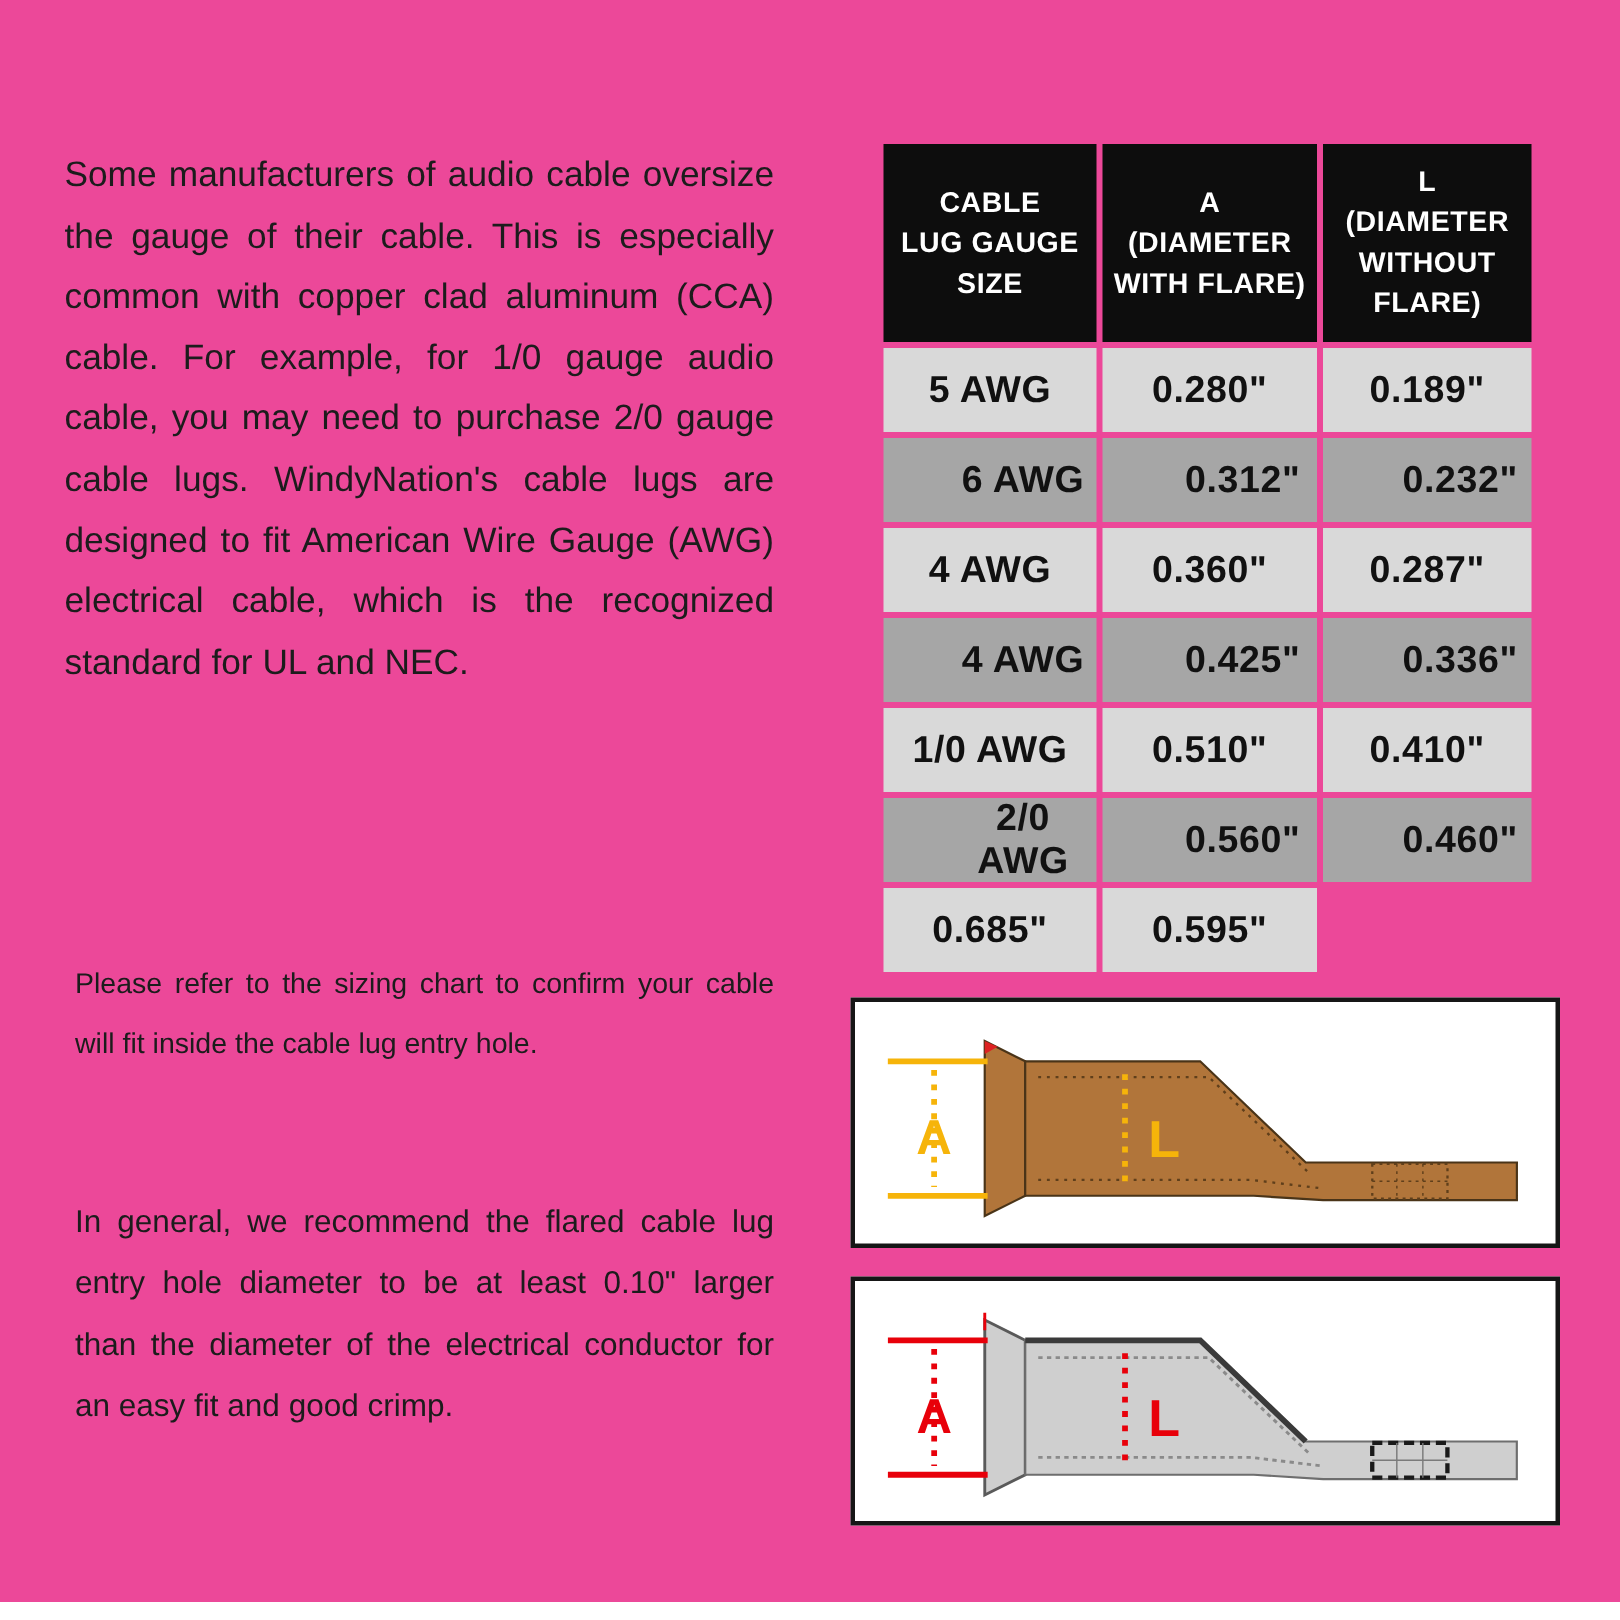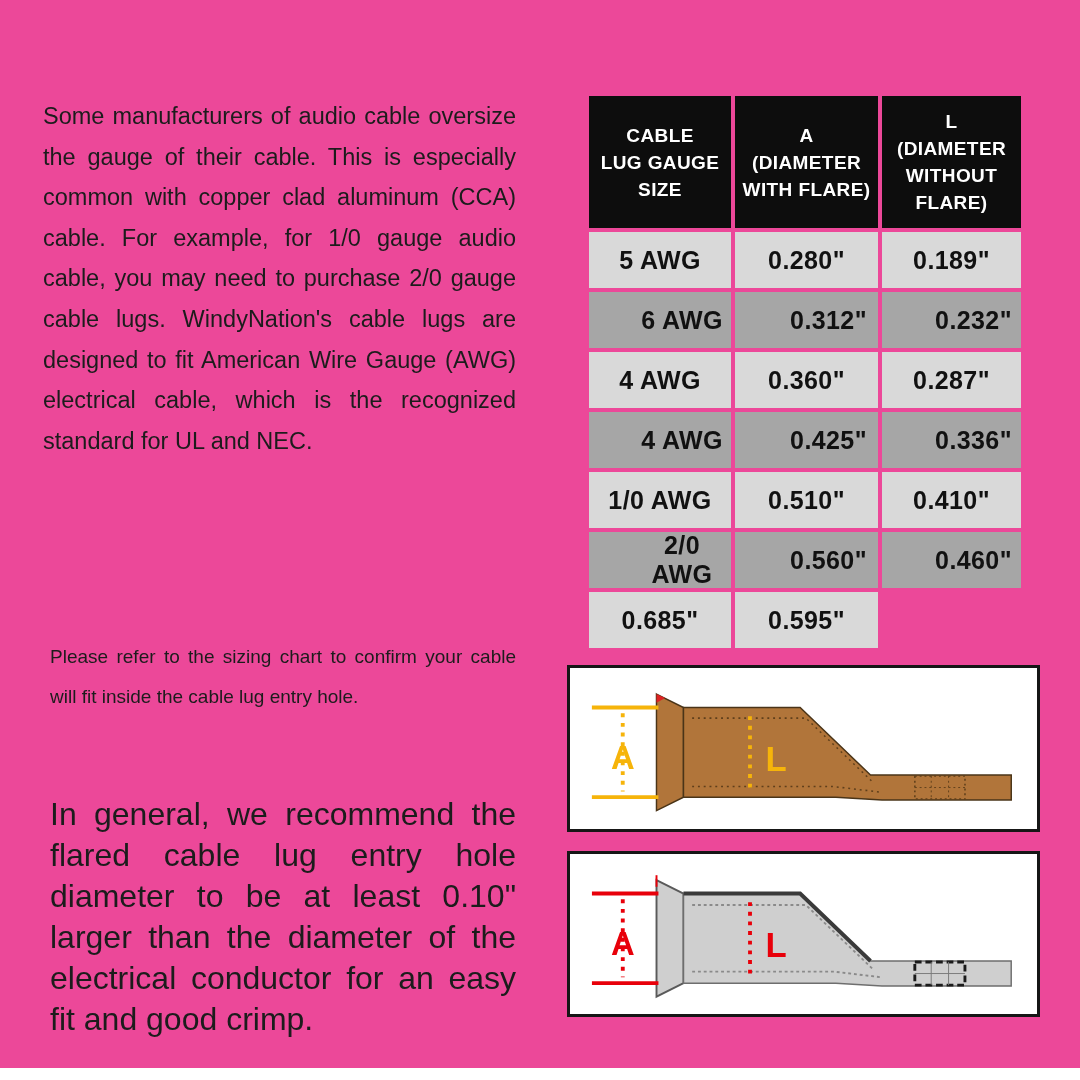--- a/index.html
+++ b/index.html
@@ -3,21 +3,21 @@
 <meta charset="utf-8">
 <style>
   html,body{margin:0;padding:0;}
   body{font-family:"Liberation Sans", sans-serif; background:#ffffff;}
   .page{position:relative; width:1080px; height:1068px; background:#ec4899; overflow:hidden; color:#1a1a1a;}
 
   
   .para{position:absolute; text-align:justify; color:#1c1c1c; margin:0;}
   .para-1{left:43px; top:96px;  width:473px; font-size:23.5px; line-height:40.6px;}
   .para-2{left:50px; top:637px; width:466px; font-size:19px; line-height:39.5px;}
-  .para-3{left:50px; top:794px; width:466px; font-size:32px; line-height:41px;}
+  .para-3{left:50px; top:794px; width:466px; font-size:21px; line-height:41px;}
 
   
   .sizing-table{
     position:absolute; left:589px; top:96px;
     display:grid;
     grid-template-columns:142px 143px 139px;
     grid-template-rows:132px repeat(7, 56px);
     gap:4px;
   }
   .cell{display:flex; align-items:center; justify-content:center; text-align:center;}

